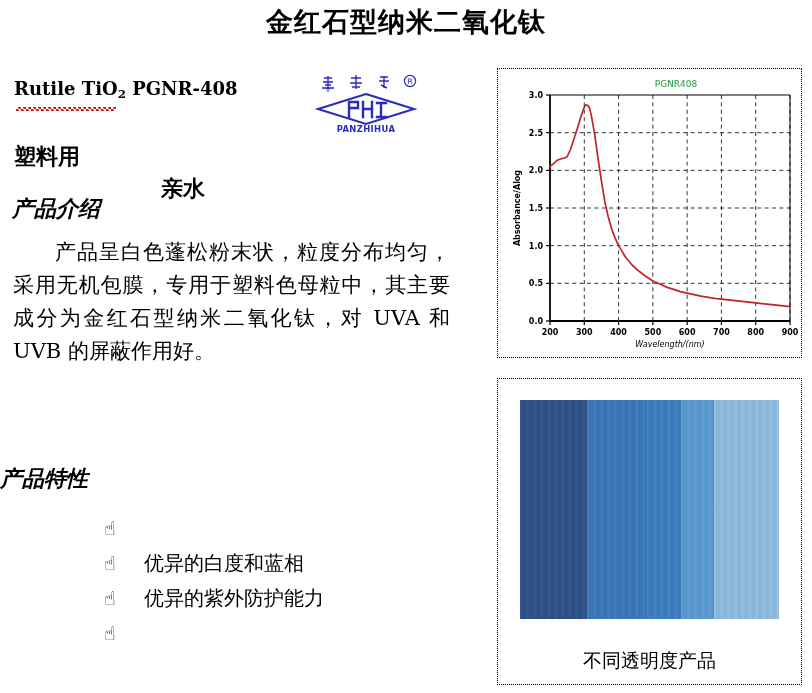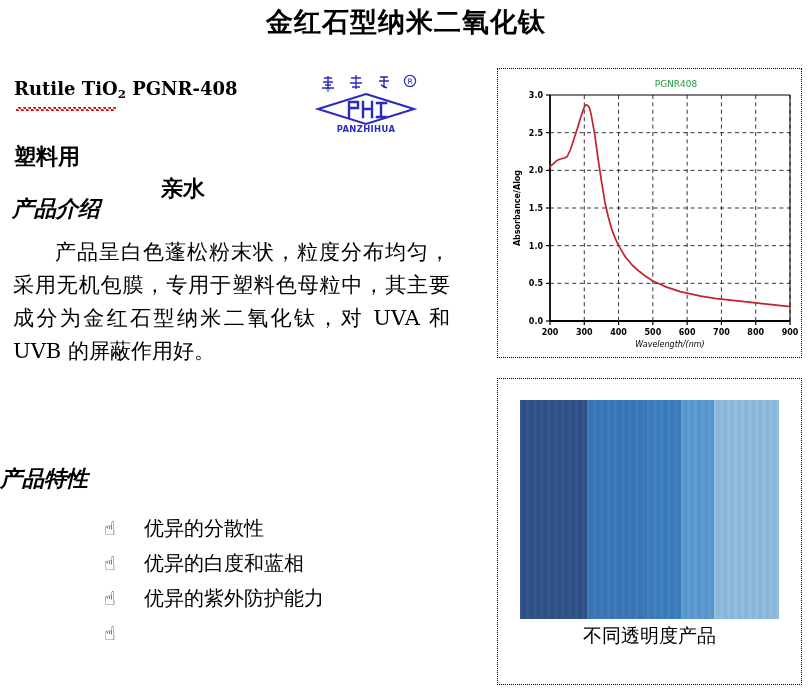--- a/index.html
+++ b/index.html
@@ -212,21 +212,21 @@
     inset: 0;
     background-image: repeating-linear-gradient(
       90deg,
       rgba(255,255,255,0.055) 0px,
       rgba(255,255,255,0.0) 2px,
       rgba(0,0,0,0.05) 4px,
       rgba(255,255,255,0.0) 7px);
     pointer-events: none;
   }
   #sample-caption {
-    margin-top: 4px;
+    margin-top: 29px;
     font-family: "DejaVu Sans", "Liberation Sans", sans-serif;
     font-size: 19px;
     color: #000000;
     text-align: center;
   }
 </style>
 </head>
 <body>
 
 <div id="page-title">金红石型纳米二氧化钛</div>
@@ -281,21 +281,20 @@
 
   <div id="intro-heading">产品介绍</div>
 
   <div id="intro-paragraph">产品呈白色蓬松粉末状，粒度分布均匀，采用无机包膜，专用于塑料色母粒中，其主要成分为金红石型纳米二氧化钛，对 UVA 和 UVB 的屏蔽作用好。</div>
 
   <div id="features-heading">产品特性</div>
 
   <ul id="features-list">
     <li>
       <span class="bullet-hand">☝</span>
-      <span class="feature-text">优异的分散性</span>
     </li>
     <li>
       <span class="bullet-hand">☝</span>
       <span class="feature-text">优异的白度和蓝相</span>
     </li>
     <li>
       <span class="bullet-hand">☝</span>
       <span class="feature-text">优异的紫外防护能力</span>
     </li>
     <li>

